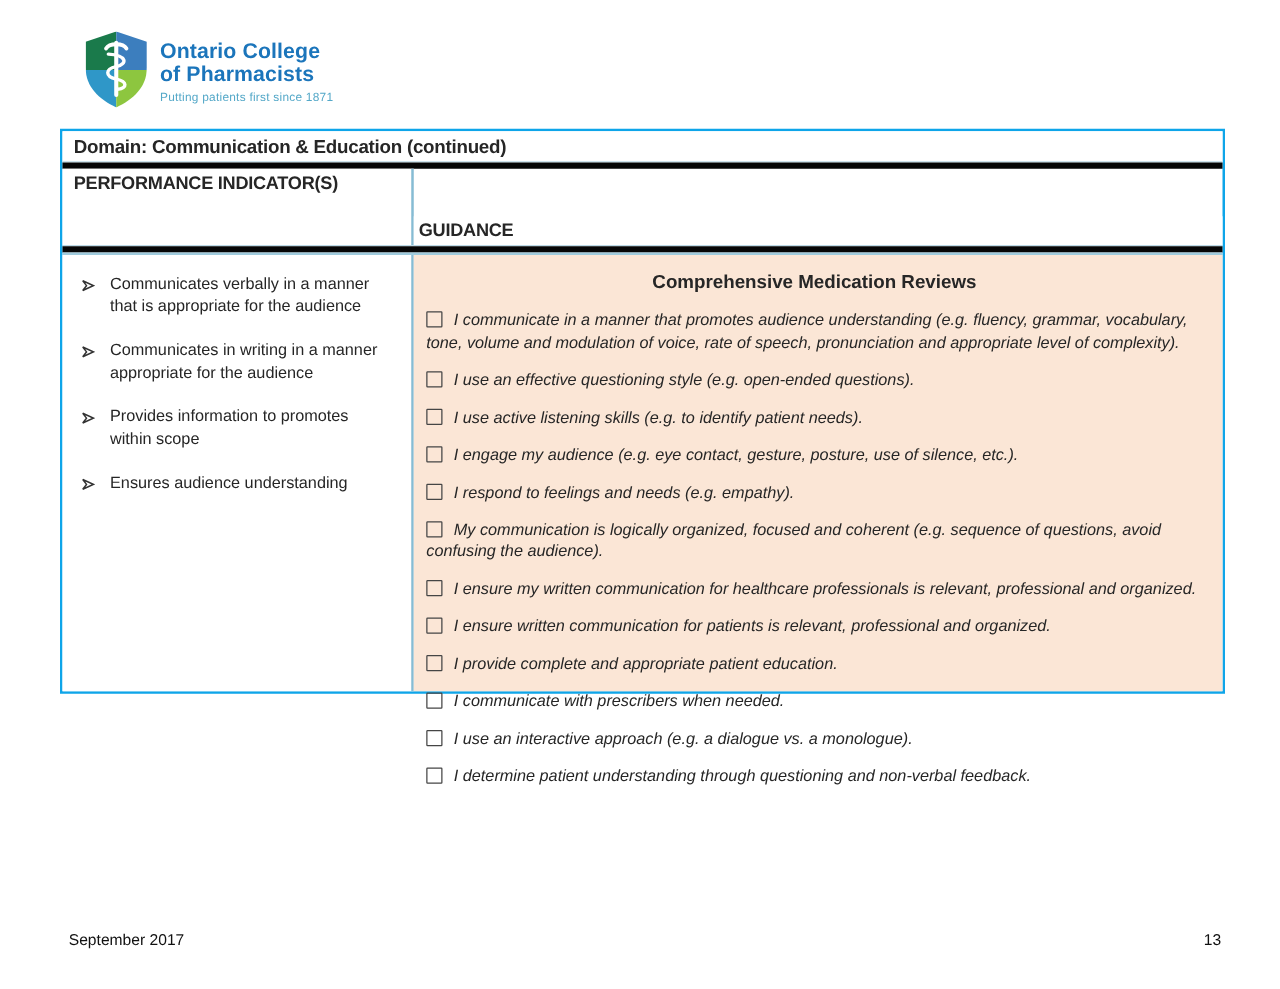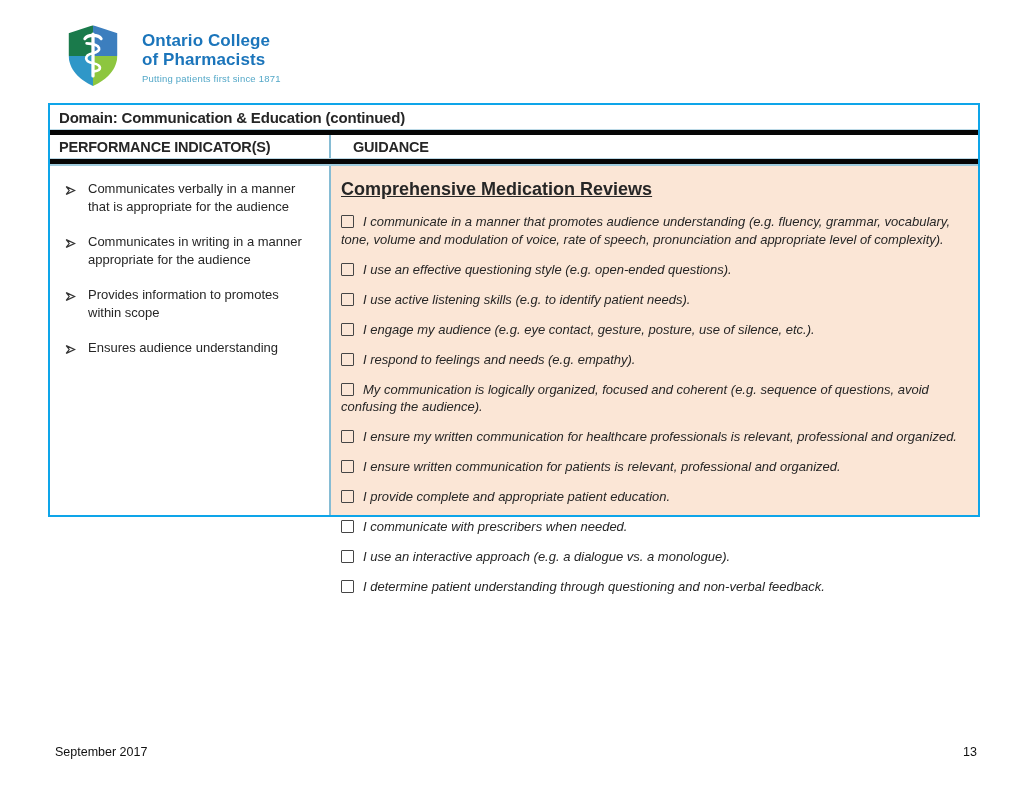--- a/index.html
+++ b/index.html
@@ -7,21 +7,21 @@
   .page {
     position:relative;
     width:1024px; height:791px;
     background:#ffffff;
     font-family:"Liberation Sans", sans-serif;
     color:#262626;
     overflow:hidden;
   }
 
   
-  .logo { position:absolute; left:64px; top:23px; display:flex; align-items:flex-start; gap:20px; }
+  .logo { position:absolute; left:64px; top:23px; display:flex; align-items:flex-start; gap:6px; }
   .logo-shield { width:58px; height:66px; flex:0 0 auto; }
   .logo-text { padding-top:8px; }
   .logo-org {
     color:#1b75bb; font-weight:bold; font-size:17px; line-height:19px; letter-spacing:0.1px;
   }
   .logo-tagline { color:#54a8c8; font-size:9.5px; margin-top:4px; letter-spacing:0.2px; }
 
   
   .doc-table {
     position:absolute; left:48px; top:103px; width:932px;
@@ -34,39 +34,40 @@
     background:#ffffff;
     border-bottom:1px solid #bcd9e6;
   }
   .black-bar { height:5px; background:#060606; }
   .row-headers { display:flex; border-bottom:1px solid #bcd9e6; }
   .hdr-cell {
     font-weight:bold; font-size:14.5px; letter-spacing:-0.2px;
     padding:4px 8px 3px 9px; background:#ffffff;
   }
   .hdr-left { width:281px; border-right:2px solid #86bcd4; }
-  .hdr-right { flex:1; padding-left:22px; }
+  .hdr-right { flex:1; padding-left:4px;margin-top:38px; }
   .row-body { display:flex; height:351px; border-top:2px solid #9fcbdd; }
   .body-left {
     width:281px; border-right:2px solid #86bcd4;
     background:#ffffff; padding:14px 10px 0 13px;
   }
   .body-right {
     flex:1; background:#fbe6d6; padding:9px 16px 0 10px;
   }
 
   
   .pi-item { display:flex; gap:12px; margin-bottom:18px; font-size:13px; line-height:17.5px; }
   .pi-bullet { flex:0 0 auto; padding-top:3px; padding-left:2px; }
   .pi-text { flex:1; padding-right:4px; }
 
   
   .guidance-title {
-    font-weight:bold; font-size:18px; text-decoration:underline;
+    font-weight:bold; font-size:15px; 
     margin:4px 0 13px 0;
+    text-align:center;
   }
   .check-item { font-size:13px; line-height:17.5px; margin-bottom:12.5px;font-style:italic; }
   .checkbox {
     display:inline-block; width:13px; height:13px;
     border:1.5px solid #454545; border-radius:1px;
     margin-right:9px; vertical-align:-2px; background:transparent;
   }
 
   
   .footer-left { position:absolute; left:55px; top:745px; font-size:12.5px; color:#111; }

